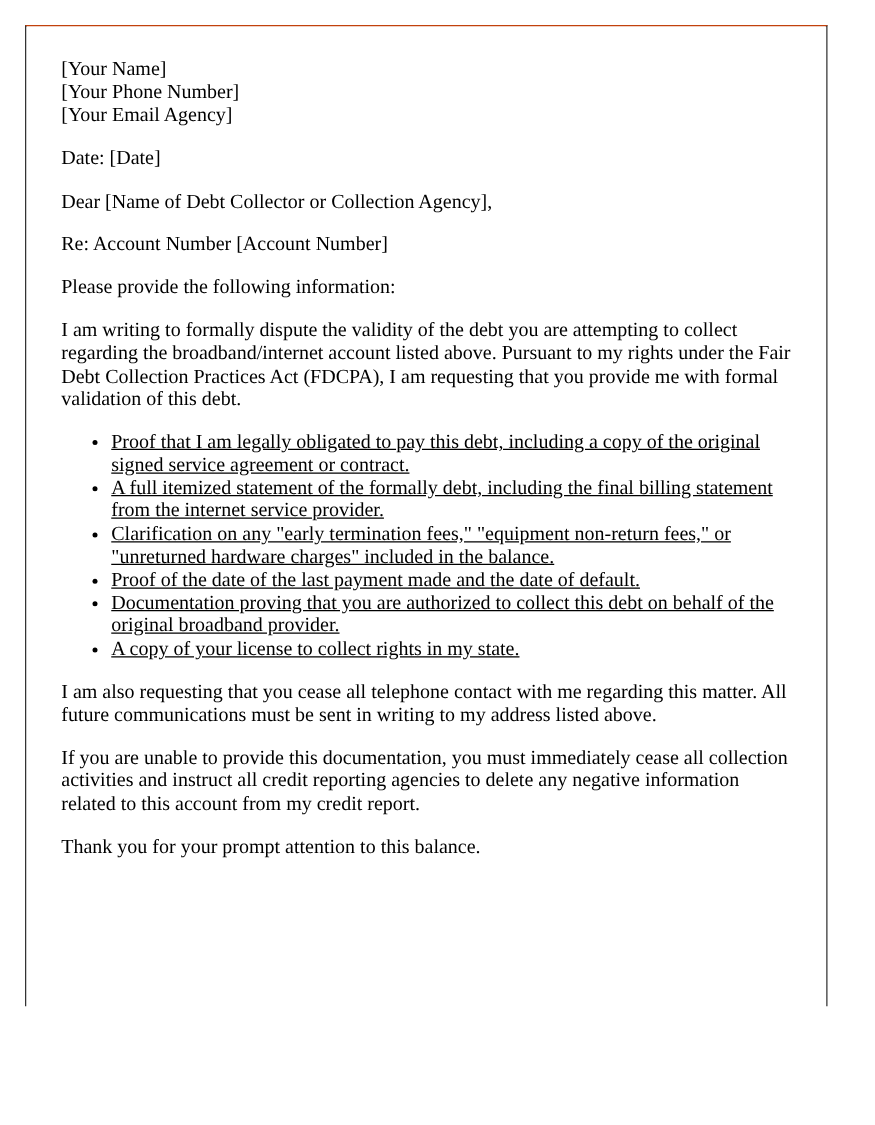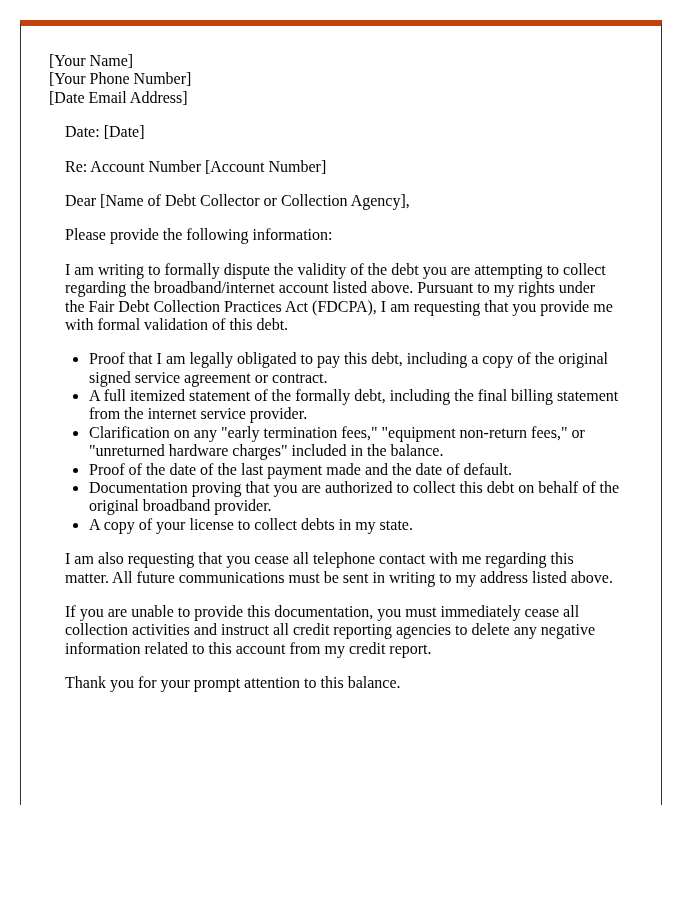--- a/index.html
+++ b/index.html
@@ -15,84 +15,85 @@
     color: #000000;
     -webkit-font-smoothing: antialiased;
   }
   .sheet {
     position: absolute;
     left: 20px;
     top: 20px;
     width: 642px;
     height: 785px;
     box-sizing: border-box;
-    border-top: 6px solid #c2410c;
+    border-top: 1px solid #c2410c;
     border-left: 1px solid #333333;
     border-right: 1px solid #333333;
     border-bottom: none;
     background: #ffffff;
     overflow: hidden;
   }
   .content {
     padding: 26px 28px 0 28px;
     font-size: 16px;
     line-height: 1.15;
   }
   .addr-line {
     margin: 0;
   }
   p.para {
-    margin: 16px 16px;
+    margin: 16px 0;
   }
   .block {
     margin: 16px 0;
   }
   .block:first-child {
     margin-top: 0;
   }
   ul.req-list {
     margin: 0 0;
     padding-left: 40px;
     list-style-type: disc;
+    text-decoration: underline;
   }
   ul.req-list li {
     margin: 0;
     padding: 0;
   }
 </style>
 </head>
 <body>
 
 <div class="sheet">
   <div class="content">
 
     <div class="block">
       <div class="addr-line">[Your Name]</div>
       <div class="addr-line">[Your Phone Number]</div>
-      <div class="addr-line">[Date Email Address]</div>
+      <div class="addr-line">[Your Email Agency]</div>
     </div>
 
     <p class="para">Date: [Date]</p>
 
 
+    <p class="para">Dear [Name of Debt Collector or Collection Agency],</p>
+
     <p class="para">Re: Account Number [Account Number]</p>
-
-    <p class="para">Dear [Name of Debt Collector or Collection Agency],</p>
 
     <p class="para">Please provide the following information:</p>
 
     <p class="para">I am writing to formally dispute the validity of the debt you are attempting to collect regarding the broadband/internet account listed above. Pursuant to my rights under the Fair Debt Collection Practices Act (FDCPA), I am requesting that you provide me with formal validation of this debt.</p>
 
     <ul class="req-list">
       <li>Proof that I am legally obligated to pay this debt, including a copy of the original signed service agreement or contract.</li>
       <li>A full itemized statement of the formally debt, including the final billing statement from the internet service provider.</li>
       <li>Clarification on any "early termination fees," "equipment non-return fees," or "unreturned hardware charges" included in the balance.</li>
       <li>Proof of the date of the last payment made and the date of default.</li>
       <li>Documentation proving that you are authorized to collect this debt on behalf of the original broadband provider.</li>
-      <li>A copy of your license to collect debts in my state.</li>
+      <li>A copy of your license to collect rights in my state.</li>
     </ul>
 
     <p class="para">I am also requesting that you cease all telephone contact with me regarding this matter. All future communications must be sent in writing to my address listed above.</p>
 
     <p class="para">If you are unable to provide this documentation, you must immediately cease all collection activities and instruct all credit reporting agencies to delete any negative information related to this account from my credit report.</p>
 
     <p class="para">Thank you for your prompt attention to this balance.</p>
 
   </div>
 </div>

